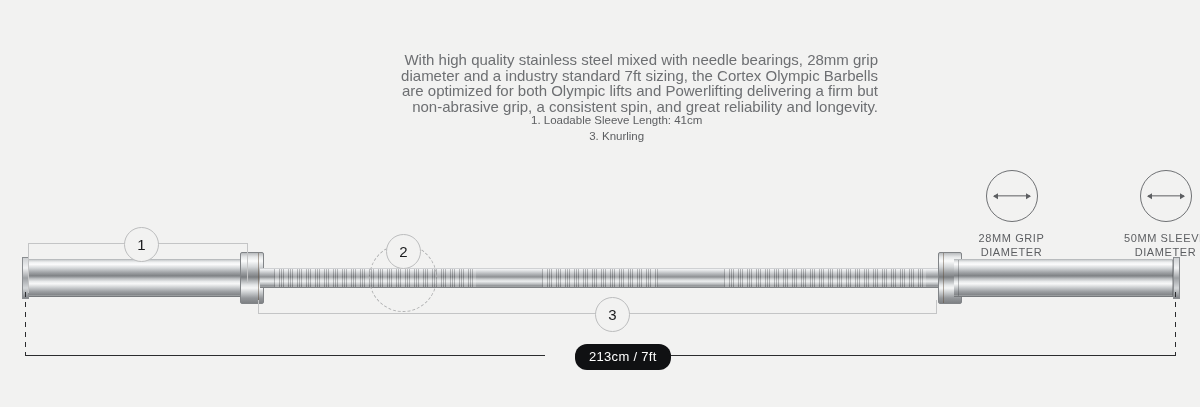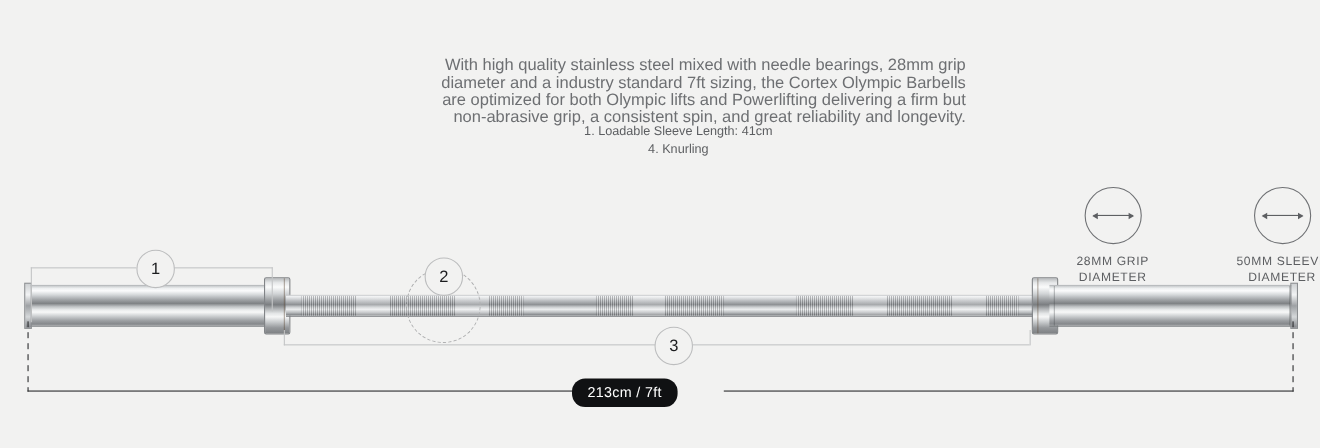--- a/index.html
+++ b/index.html
@@ -155,21 +155,21 @@
 </style>
 </head>
 <body>
 
 <div class="stage">
 
   <div class="desc">With high quality stainless steel mixed with needle bearings, 28mm grip diameter and a industry standard 7ft sizing, the Cortex Olympic Barbells are optimized for both Olympic lifts and Powerlifting delivering a firm but non-abrasive grip, a consistent spin, and great reliability and longevity.</div>
 
   <div class="speclist">
     <div>1. Loadable Sleeve Length: 41cm</div>
-    <div>4. Knurling</div>
+    <div>3. Knurling</div>
   </div>
 
   <div class="diaGroup" style="left:955px;width:113px;">
     <div class="dia-circle">
       <div class="dia-arrow"></div>
     </div>
     <div class="dia-label">28MM GRIP
 DIAMETER</div>
   </div>
 
@@ -231,15 +231,15 @@
     <div class="bline v" style="left:936px;top:300px;height:14px;"></div>
   </div>
   <div class="callout" style="left:595px;top:297px;">3</div>
 
   <div>
     <div class="dashline v" style="left:25px;top:292px;height:64px;"></div>
     <div class="dashline v" style="left:1175px;top:292px;height:64px;"></div>
     <div class="solidline h" style="left:25px;top:355px;width:520px;"></div>
     <div class="solidline h" style="left:658px;top:355px;width:518px;"></div>
   </div>
-  <div class="badge" style="left:520px;top:344px;">213cm / 7ft</div>
+  <div class="badge" style="left:575px;top:344px;">213cm / 7ft</div>
 
 </div>
 
 </body></html>

